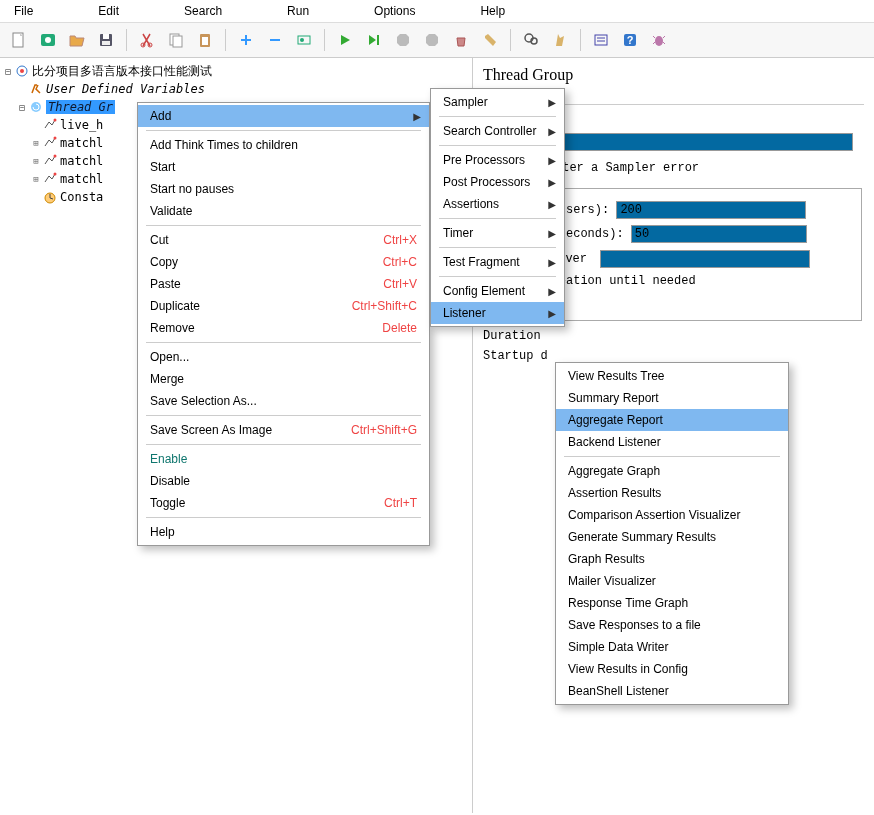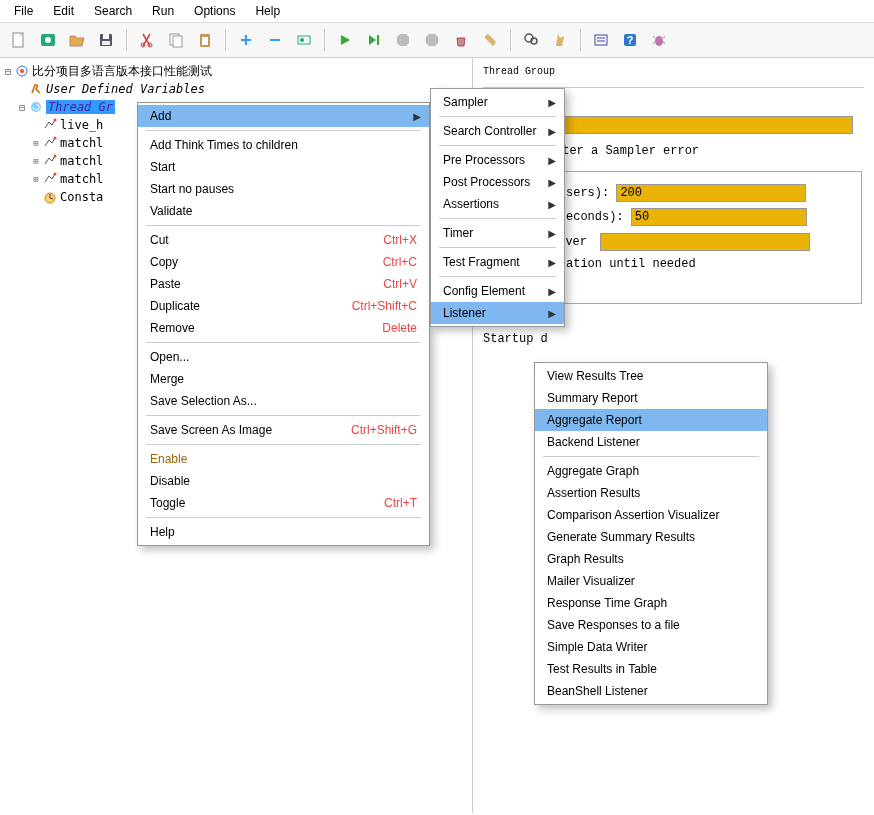--- a/index.html
+++ b/index.html
@@ -12,20 +12,21 @@
     width: 874px;
     height: 815px;
     overflow: hidden;
     position: relative;
   }
   .menubar {
     display: flex;
     padding: 2px 4px;
     border-bottom: 1px solid #ddd;
     background: #fff;
+    gap: 45px;
   }
   .menubar-item {
     padding: 2px 10px;
     cursor: default;
   }
   .toolbar {
     display: flex;
     align-items: center;
     padding: 4px 6px;
     border-bottom: 1px solid #ccc;
@@ -66,44 +67,44 @@
   }
   .tree-toggle {
     width: 12px; text-align: center; color:#666; font-size:10px;
   }
   .tree-icon {
     width: 16px; height: 16px;
     display: inline-flex; align-items:center; justify-content:center;
     margin-right: 2px;
   }
   .tree-label.selected {
-    background: #3399ff; color: #4c1d95;
+    background: #3399ff; color: #0f172a;
     padding: 0 2px;
   }
   .indent-1 { padding-left: 14px; font-style: italic; }
   .indent-2 { padding-left: 28px; }
   .right-pane {
     flex: 1;
     padding: 8px 10px;
     font-family: "Courier New", monospace;
     font-size: 12px;
     position: relative;
   }
   .right-title {
-    font-family: Liberation Mono, monospace;
-    font-size: 10px;
-    margin-bottom: 10px;
+    font-family: Liberation Serif, serif;
+    font-size: 16px;
+    margin-bottom: 20px;
   }
   .field-row { margin-bottom: 6px; }
   .field-input {
     border: 1px solid #999;
     font-family: inherit; font-size: inherit;
     padding: 1px 3px;
     height: 18px;
-    background:#eab308;
+    background:#0369a1;
   }
   fieldset { border:1px solid #aaa; margin-top:6px; padding:6px 8px; }
   legend { font-family:"Courier New",monospace; font-size:12px; padding:0 4px; }
   .chk { margin-right:4px; vertical-align:middle; }
 
   
   .ctx {
     position: absolute;
     background: #fff;
     border: 1px solid #999;
@@ -115,21 +116,21 @@
   }
   .ctx-row {
     display: flex;
     align-items: center;
     height: 22px;
     padding: 0 12px;
     cursor: default;
     position: relative;
   }
   .ctx-row.hl { background: #7fb8f0; }
-  .ctx-row.disabled { color:#a16207; }
+  .ctx-row.disabled { color:#0f766e; }
   .ctx-label { flex: 1; }
   .ctx-short { color:#ef4444; margin-left: 24px; }
   .ctx-arrow { position:absolute; right:8px; color:#333; font-size:10px; }
   .ctx-sep { height:1px; background:#ccc; margin:3px 8px; }
 </style>
 </head>
 <body>
 
 <div class="menubar">
   <div class="menubar-item">File</div>
@@ -504,21 +505,21 @@
     <div class="ctx-row">
       <span class="ctx-label">Config Element</span>
       <span class="ctx-arrow">▶</span>
     </div>
     <div class="ctx-row hl">
       <span class="ctx-label">Listener</span>
       <span class="ctx-arrow">▶</span>
     </div>
   </div>
 
-<div class="ctx" id="ctx3" style="left:534px; top:362px; width:234px;">
+<div class="ctx" id="ctx3" style="left:555px; top:362px; width:234px;">
     <div class="ctx-row">
       <span class="ctx-label">View Results Tree</span>
     </div>
     <div class="ctx-row">
       <span class="ctx-label">Summary Report</span>
     </div>
     <div class="ctx-row hl">
       <span class="ctx-label">Aggregate Report</span>
     </div>
     <div class="ctx-row">
@@ -546,18 +547,18 @@
     <div class="ctx-row">
       <span class="ctx-label">Response Time Graph</span>
     </div>
     <div class="ctx-row">
       <span class="ctx-label">Save Responses to a file</span>
     </div>
     <div class="ctx-row">
       <span class="ctx-label">Simple Data Writer</span>
     </div>
     <div class="ctx-row">
-      <span class="ctx-label">Test Results in Table</span>
+      <span class="ctx-label">View Results in Config</span>
     </div>
     <div class="ctx-row">
       <span class="ctx-label">BeanShell Listener</span>
     </div>
   </div>
 
 </body></html>

